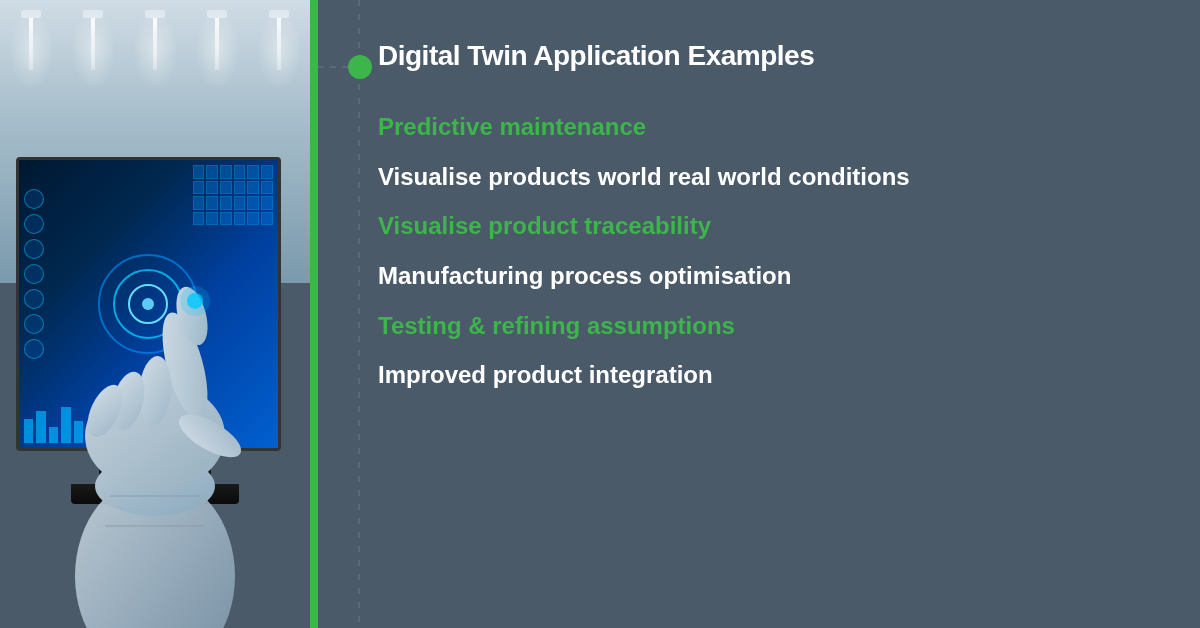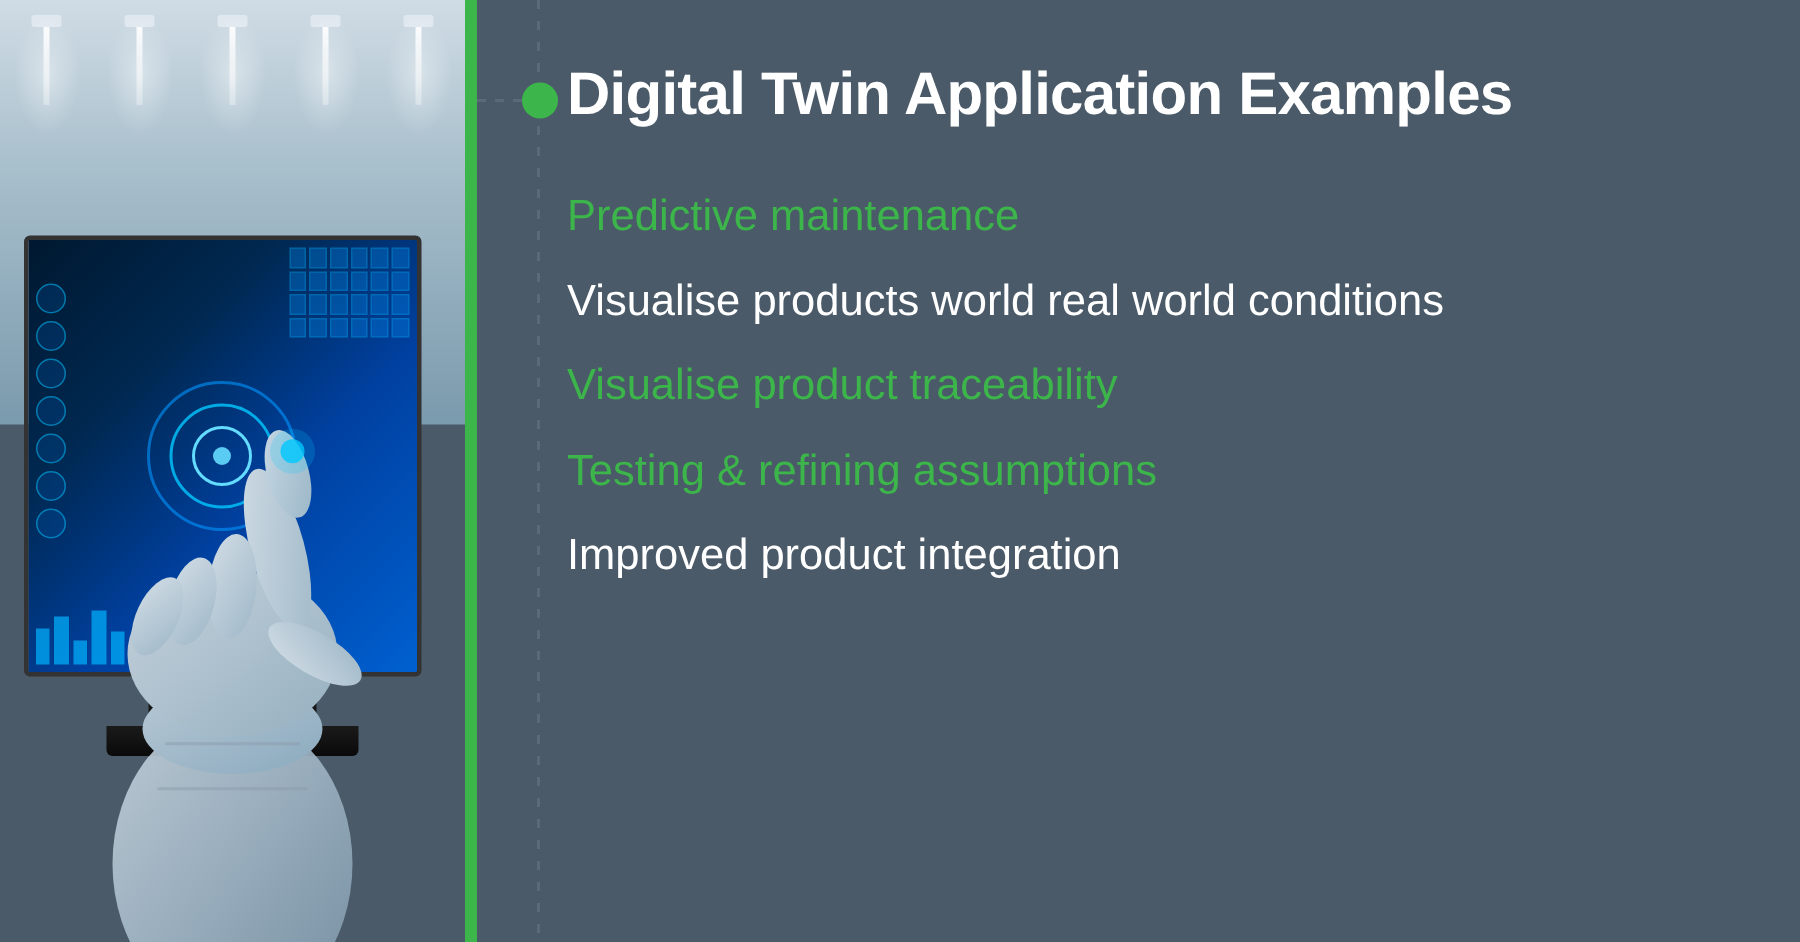--- a/index.html
+++ b/index.html
@@ -276,37 +276,37 @@
         to right,
         #5a6a78 0px,
         #5a6a78 6px,
         transparent 6px,
         transparent 12px
       );
     }
 
     .main-title {
       color: #ffffff;
-      font-size: 40px;
+      font-size: 28px;
       font-weight: 800;
       line-height: 1.15;
       margin-bottom: 30px;
       letter-spacing: -0.5px;
     }
 
     .items-list {
       list-style: none;
       display: flex;
       flex-direction: column;
       gap: 0;
     }
 
     .list-item {
-      font-size: 29px;
-      font-weight: 400;
+      font-size: 24px;
+      font-weight: 700;
       padding: 8px 0;
       line-height: 1.4;
     }
 
     .list-item.green {
       color: #3cb54a;
     }
 
     .list-item.white {
       color: #ffffff;
@@ -455,17 +455,18 @@
     <div class="horizontal-dotted"></div>
 
     <div class="green-dot"></div>
 
     <h1 class="main-title">Digital Twin Application Examples</h1>
 
     <ul class="items-list">
       <li class="list-item green">Predictive maintenance</li>
       <li class="list-item white">Visualise products world real world conditions</li>
       <li class="list-item green">Visualise product traceability</li>
+      <li class="list-item white">Manufacturing process optimisation</li>
       <li class="list-item green">Testing &amp; refining assumptions</li>
       <li class="list-item white">Improved product integration</li>
     </ul>
   </div>
 </div>
 
 </body></html>

